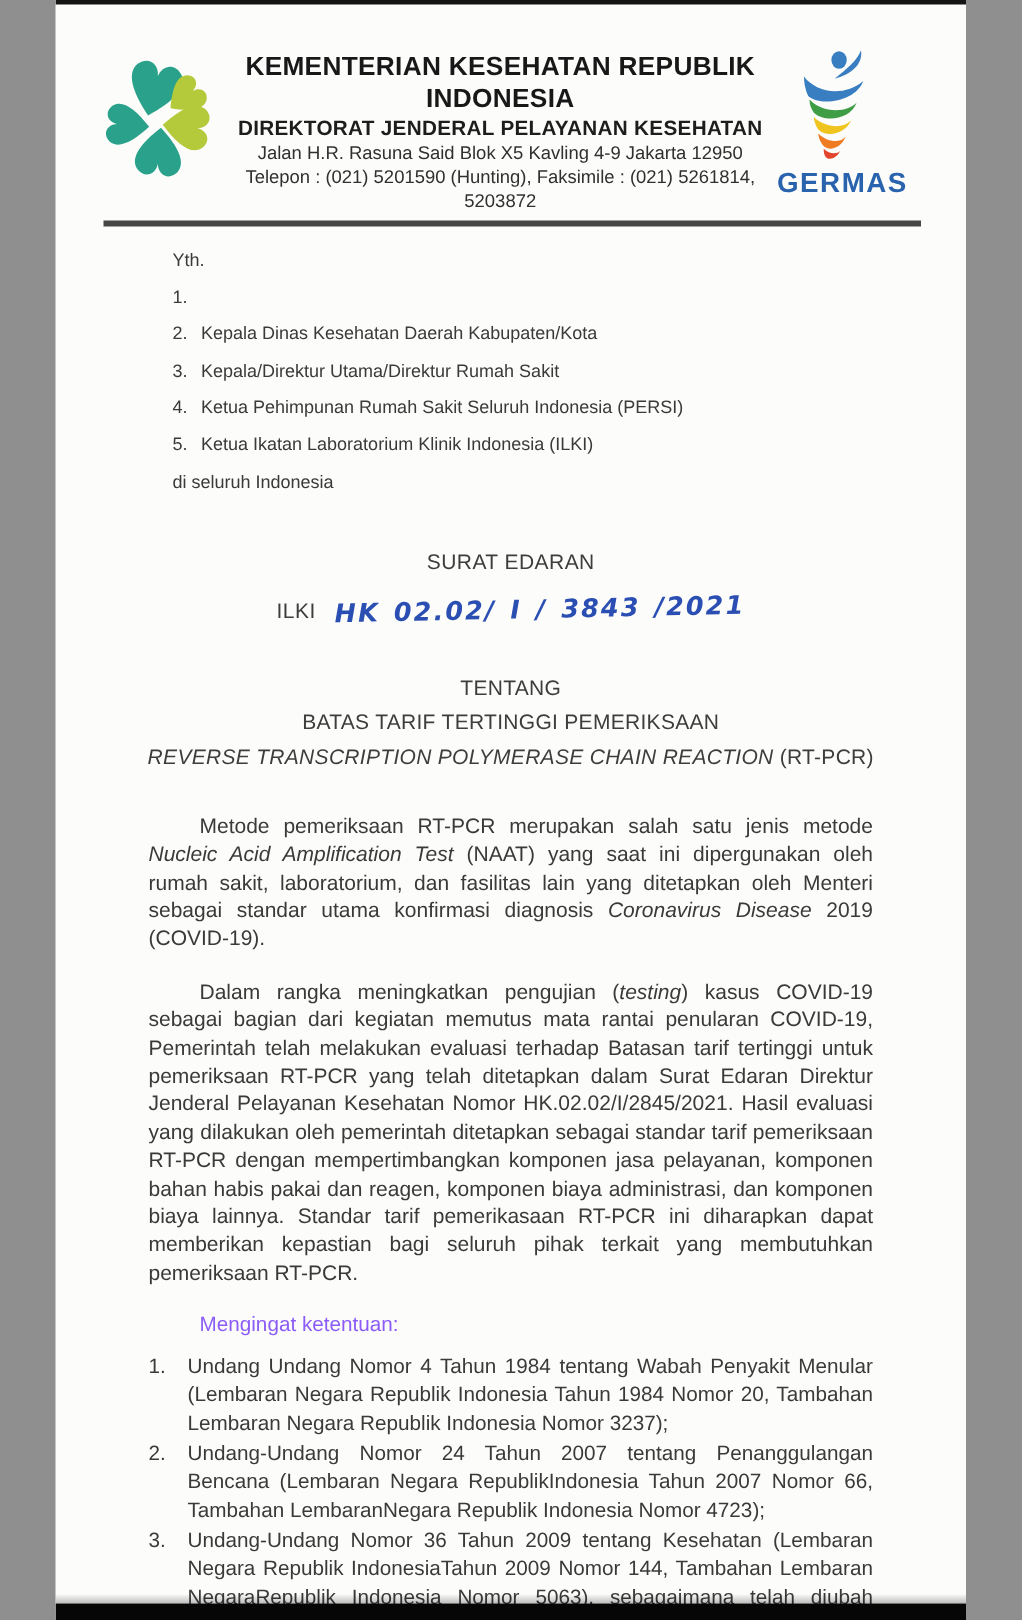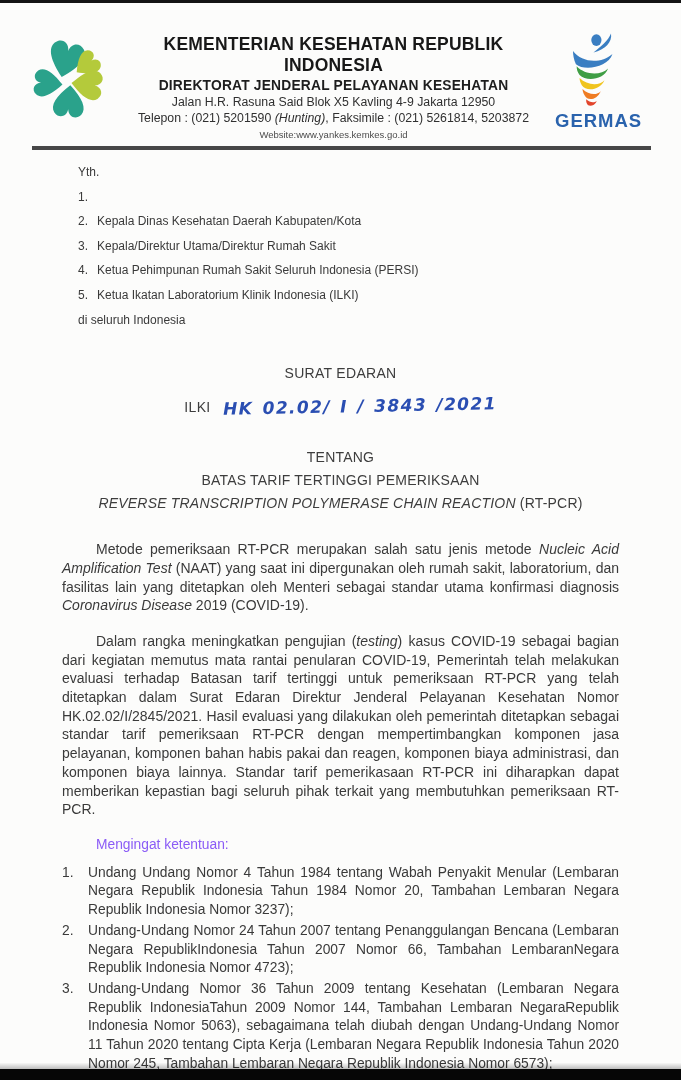--- a/index.html
+++ b/index.html
@@ -1,21 +1,21 @@
 <!DOCTYPE html>
 <html><head>
 <meta charset="utf-8">
 <style>
   * { box-sizing: border-box; }
   html, body { margin: 0; padding: 0; }
   body { background: #8f8f8f; font-family: "Liberation Sans", sans-serif; }
 
   .page {
     position: relative;
-    width: 681px;
+    width: 607px;
     height: 1080px;
     margin: 0 auto;
     background: #fcfcfb;
     color: #3c3c3c;
     overflow: hidden;
   }
 
   .edge-top {
     position: absolute; top: 0; left: 0; right: 0;
     height: 3px; background: #141414;
@@ -117,22 +117,21 @@
         <use href="#kheart" fill="#b4ca3b" transform="translate(77,58) rotate(96) scale(2.6) translate(-10,-10.5)"></use>
         <use href="#kheart" fill="#2aa28b" transform="translate(53,80) rotate(185) scale(2.7) translate(-10,-10.5)"></use>
         <use href="#kheart" fill="#2aa28b" transform="translate(26,56) rotate(-85) scale(2.4) translate(-10,-10.5)"></use>
       </svg>
     </div>
 
     <div class="head-center">
       <div class="ministry">KEMENTERIAN KESEHATAN REPUBLIK INDONESIA</div>
       <div class="directorate">DIREKTORAT JENDERAL PELAYANAN KESEHATAN</div>
       <div class="addr">Jalan H.R. Rasuna Said Blok X5 Kavling 4-9 Jakarta 12950</div>
-      <div class="addr"><span>Telepon : (021) 5201590 </span><span style="font-style: italic;">(Hunting)</span><span>, Faksimile : (021) 5261814, 5203872</span></div>
-      <div class="web">Website:www.yankes.kemkes.go.id</div>
+      <div class="addr"><span>Telepon : (021) 5201590 </span><span style="">(Hunting)</span><span>, Faksimile : (021) 5261814, 5203872</span></div>
     </div>
 
     <div class="germas-box">
       <svg width="74" height="76" viewBox="0 0 100 104">
         <ellipse cx="56" cy="11" rx="7" ry="8" fill="#3a7ec2"></ellipse>
         <path d="M76 2 C78 14 68 24 52 28 C64 18 72 12 76 2 Z" fill="#3a7ec2"></path>
         <path d="M24 26 C36 42 62 44 78 30 C72 48 40 54 28 44 C25 38 24 31 24 26 Z" fill="#3a7ec2"></path>
         <path d="M29 47 C40 59 62 60 72 50 C66 66 42 68 33 59 C30 55 29 51 29 47 Z" fill="#3f9e45"></path>
         <path d="M33 63 C43 73 60 74 67 66 C61 80 42 82 36 73 C34 69 33 66 33 63 Z" fill="#f0c41e"></path>
         <path d="M37 78 C45 86 57 87 62 81 C57 93 44 95 40 87 C38 84 37 80 37 78 Z" fill="#ef7c23"></path>

